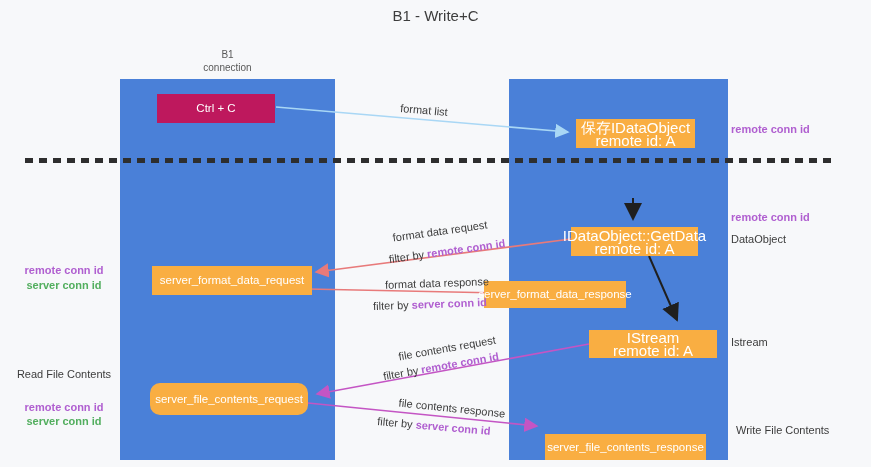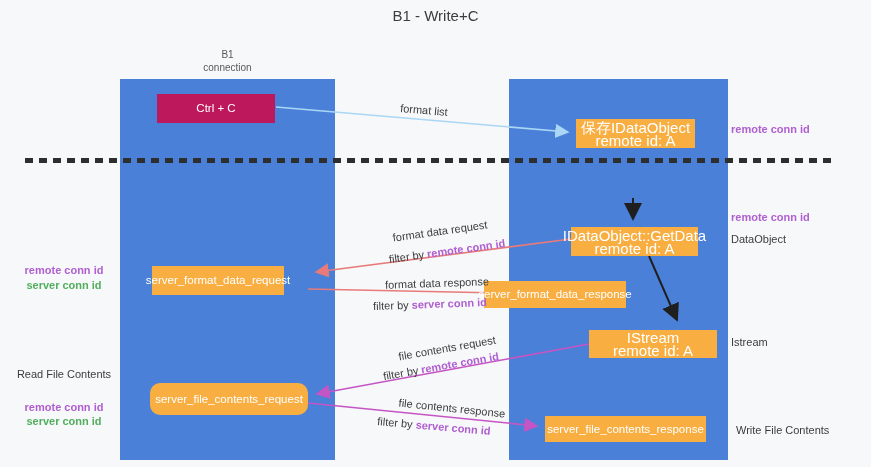--- a/index.html
+++ b/index.html
@@ -84,38 +84,38 @@
     <div class="ln">保存IDataObject</div>
     <div class="ln">remote id: A</div>
   </div>
 
 
   <div class="node orange" style="left:571px; top:227px; width:127px; height:29px;">
     <div class="ln">IDataObject::GetData</div>
     <div class="ln">remote id: A</div>
   </div>
 
-  <div class="node orange" style="left:152px; top:266px; width:132px; height:29px;">
+  <div class="node orange" style="left:152px; top:266px; width:160px; height:29px;">
     <div class="ln one">server_format_data_request</div>
   </div>
 
   <div class="node orange" style="left:484px; top:281px; width:142px; height:27px;">
     <div class="ln one">server_format_data_response</div>
   </div>
 
   <div class="node orange" style="left:589px; top:330px; width:128px; height:28px;">
     <div class="ln">IStream</div>
     <div class="ln">remote id: A</div>
   </div>
 
   <div class="node orange" style="left:150px; top:383px; width:158px; height:32px;border-radius:10px;">
     <div class="ln one">server_file_contents_request</div>
   </div>
 
-  <div class="node orange" style="left:545px; top:416px; width:161px; height:26px;">
+  <div class="node orange" style="left:545px; top:434px; width:161px; height:26px;">
     <div class="ln one">server_file_contents_response</div>
   </div>
 
   <div class="sideLabel conn-purple" style="left:731px; top:123px;">remote conn id</div>
   <div class="sideLabel conn-purple" style="left:731px; top:211px;">remote conn id</div>
   <div class="sideLabel" style="left:731px; top:233px;">DataObject</div>
   <div class="sideLabel" style="left:731px; top:336px;">Istream</div>
   <div class="sideLabel" style="left:736px; top:424px;">Write File Contents</div>
 
   <div class="sideGroup conn-purple" style="top:264px;">remote conn id</div>

